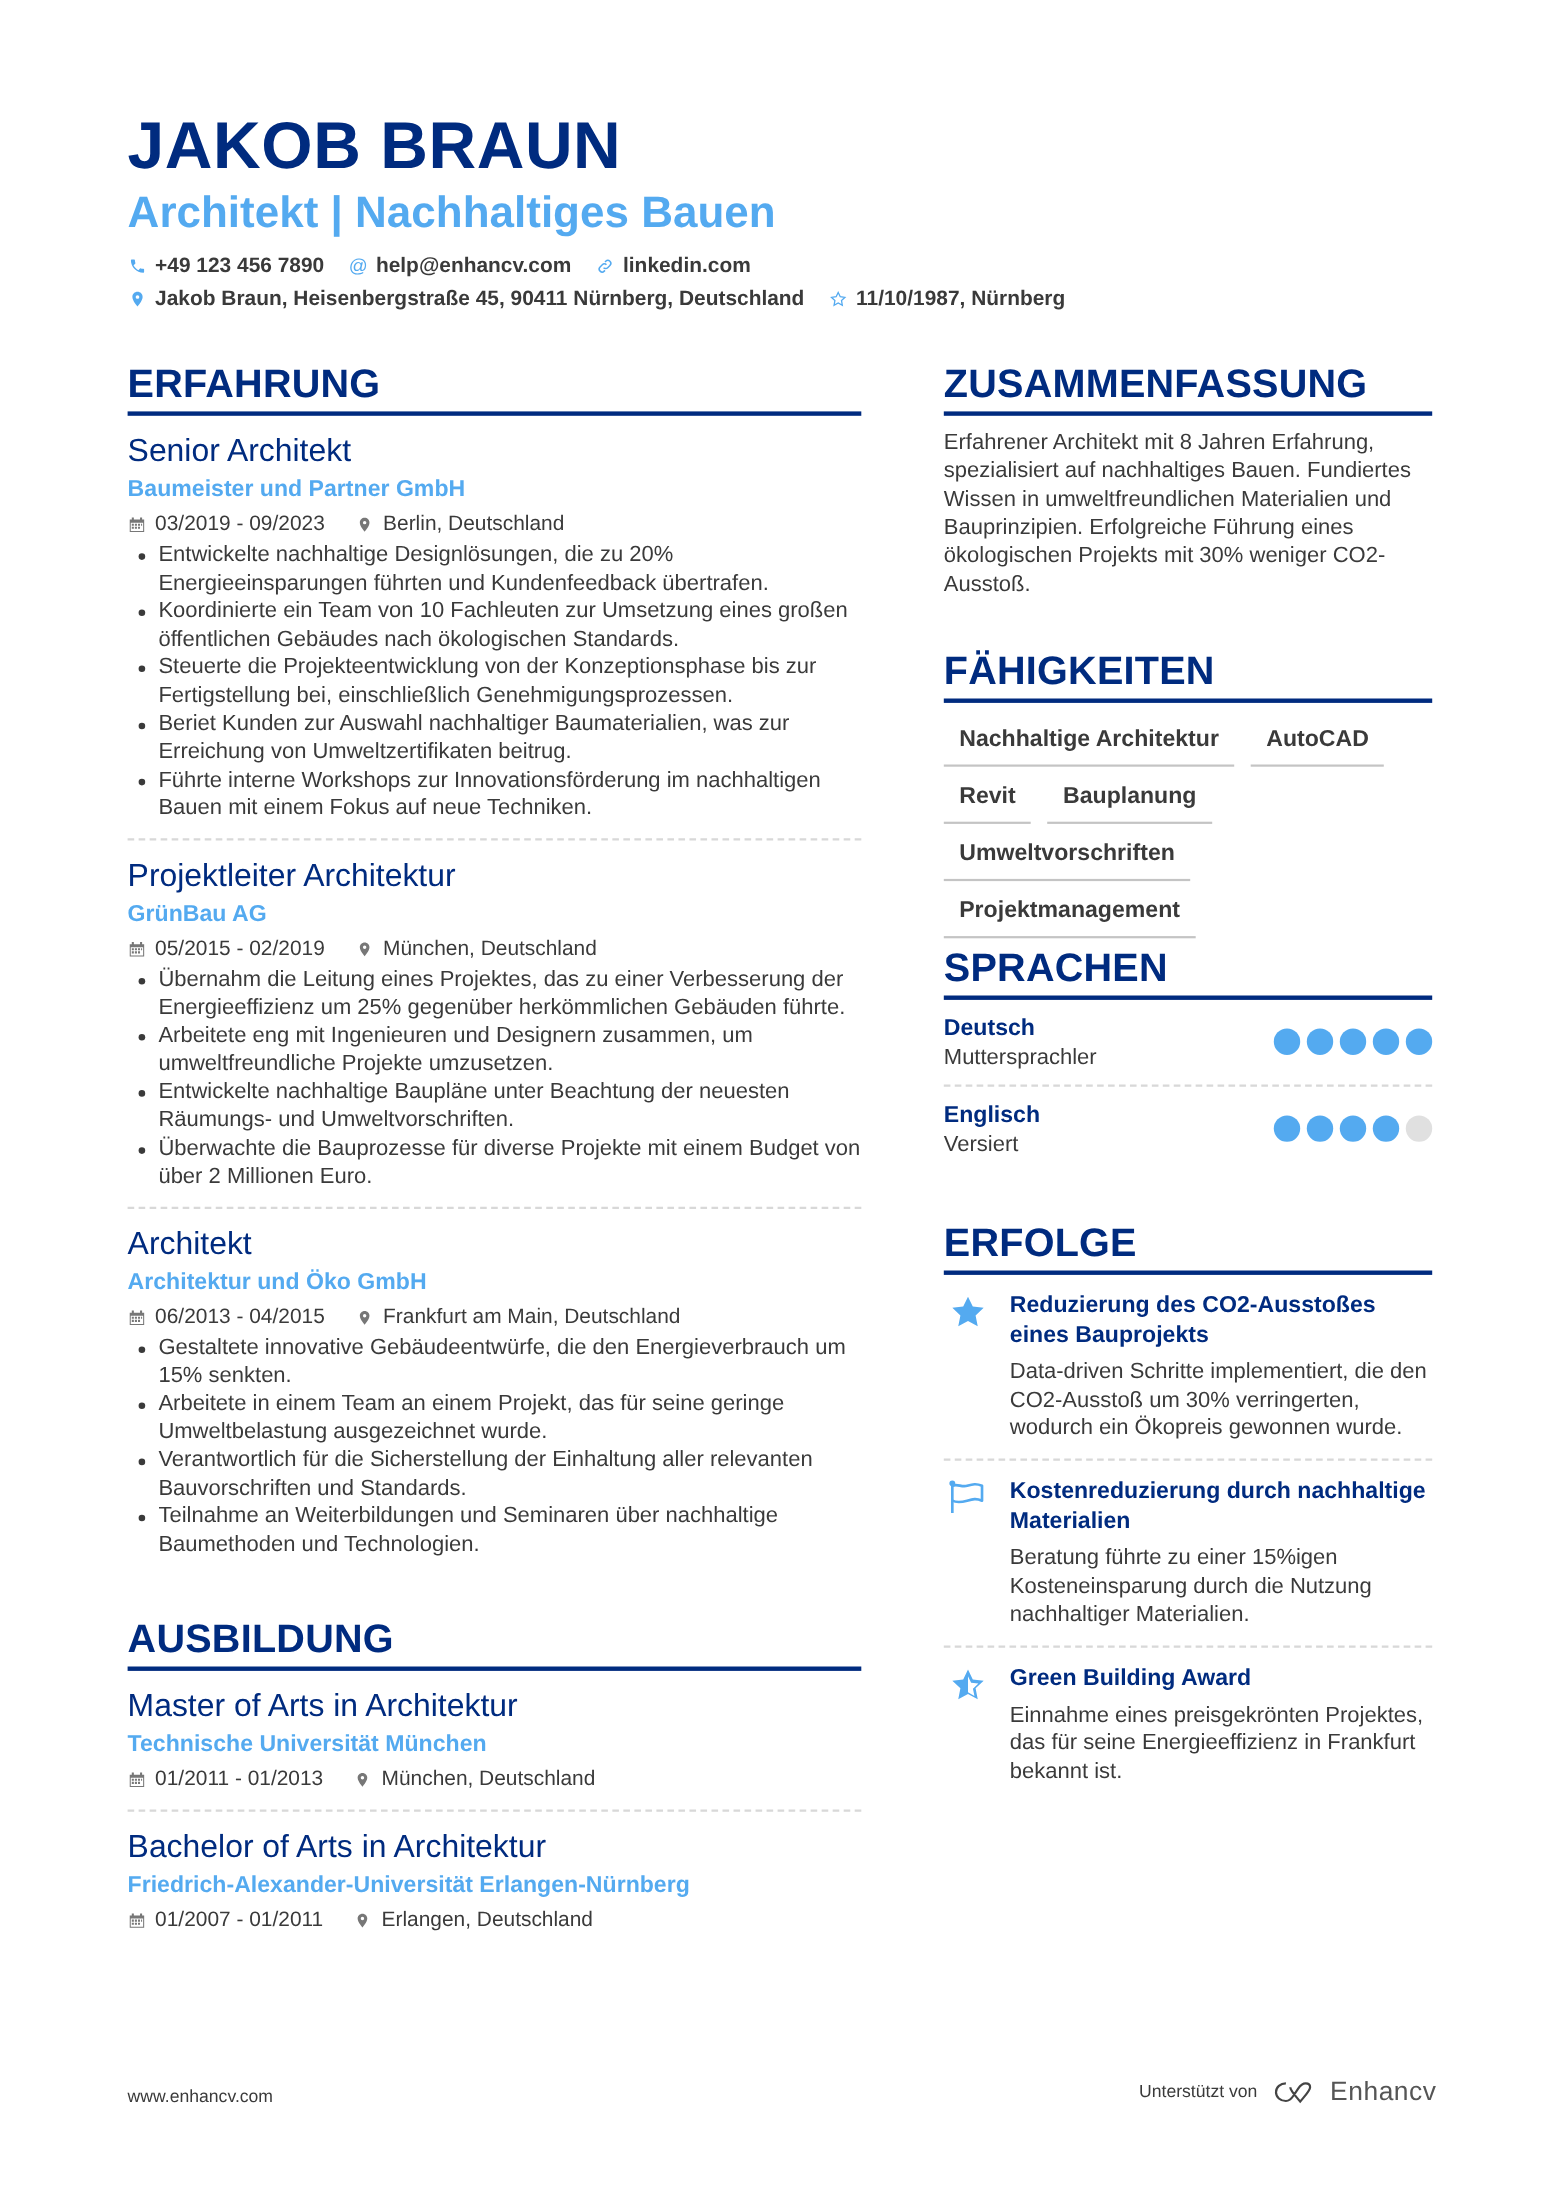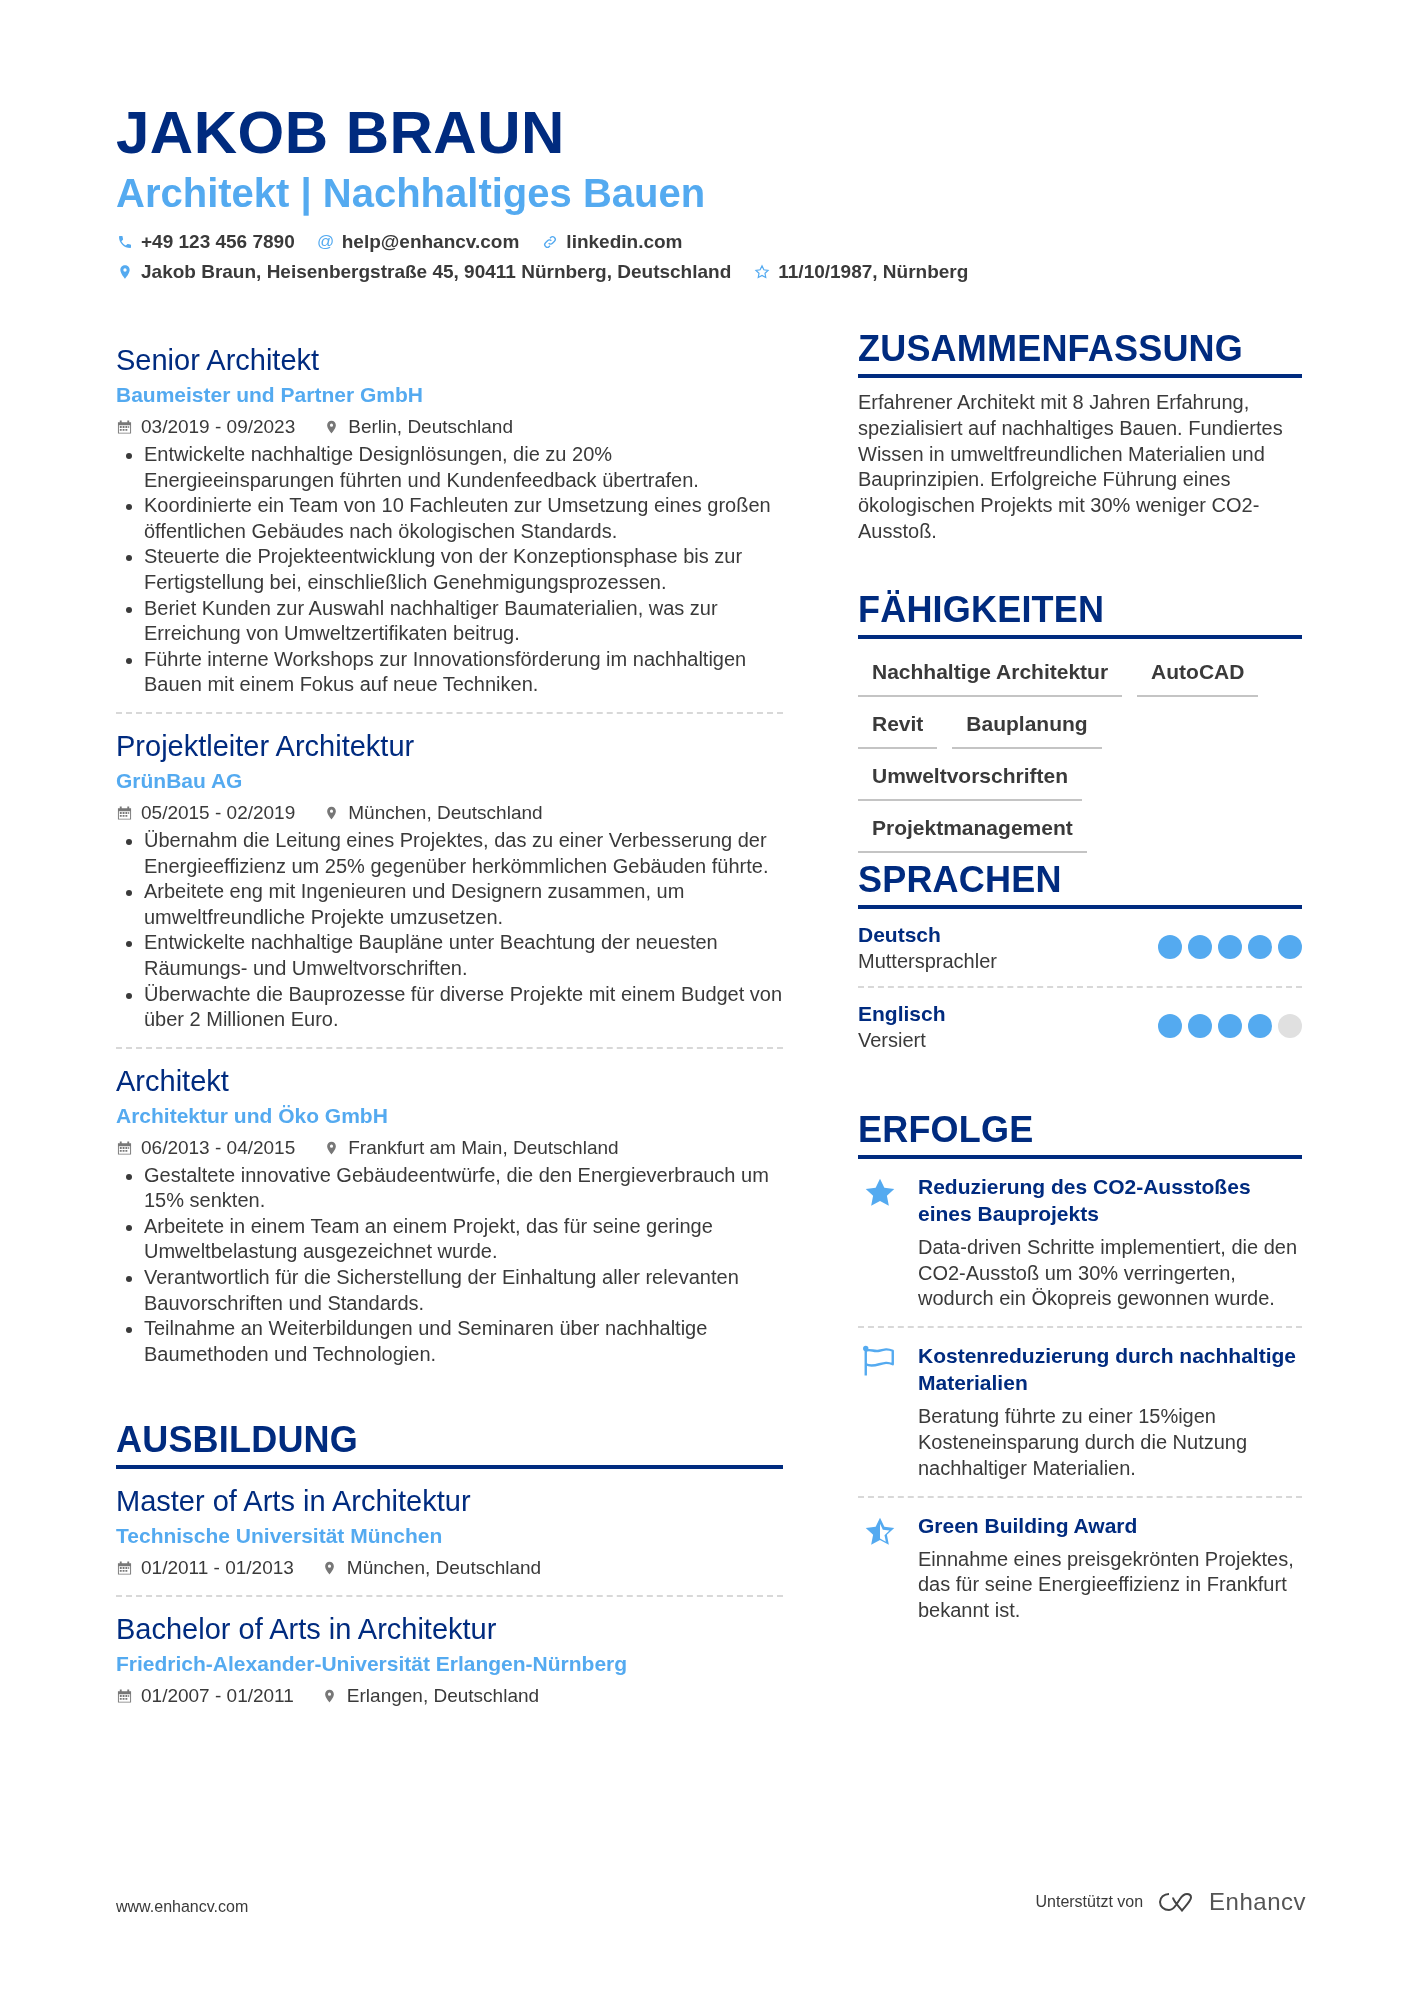--- a/index.html
+++ b/index.html
@@ -121,20 +121,21 @@
             <path d="M12 2.8l2.8 5.8 6.3.9-4.6 4.4 1.1 6.3L12 17.2l-5.6 3 1.1-6.3L2.9 9.5l6.3-.9z"></path>
           </svg>
       </span>
       <span>11/10/1987, Nürnberg</span>
     </div>
   </div>
 
   <div class="col-left">
 
     <div class="exp-section">
+      <div class="section-title">ERFAHRUNG</div>
 
       <div class="entry">
         <div class="entry-title">Senior Architekt</div>
         <div class="entry-company">Baumeister und Partner GmbH</div>
         <div class="meta">
           <span class="m">
             <span class="ic">
                 <svg viewBox="0 0 16 16">
                   <path d="M3 1h2v2h6V1h2v2h2v12H1V3h2V1zm-1 5v8h12V6H2zm1 1h2v2H3V7zm3 0h2v2H6V7zm3 0h2v2H9V7zm3 0h1v2h-1V7zM3 10h2v2H3v-2zm3 0h2v2H6v-2zm3 0h2v2H9v-2z"></path>
                 </svg>

